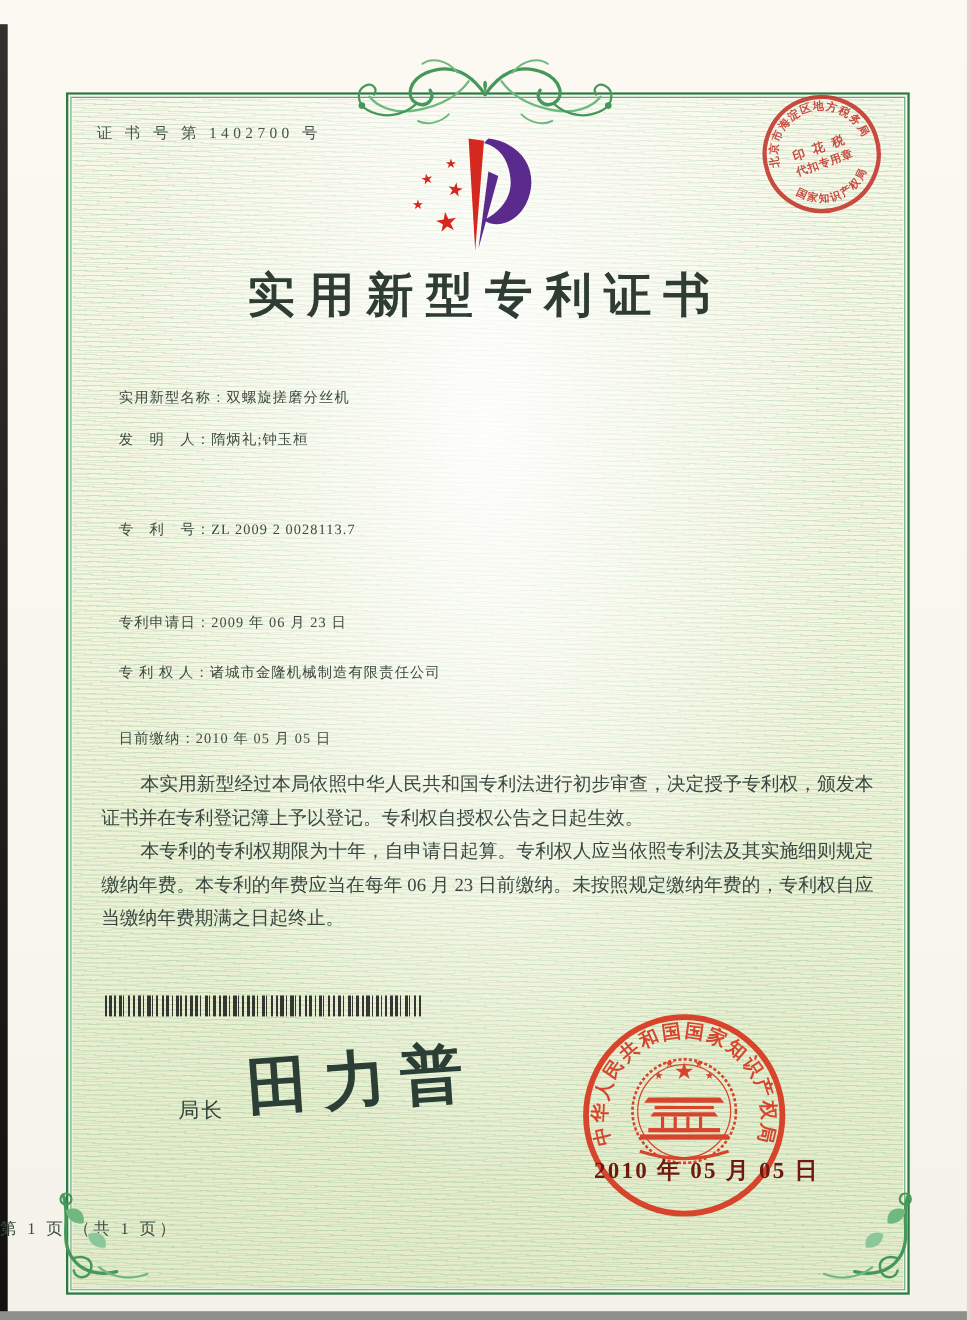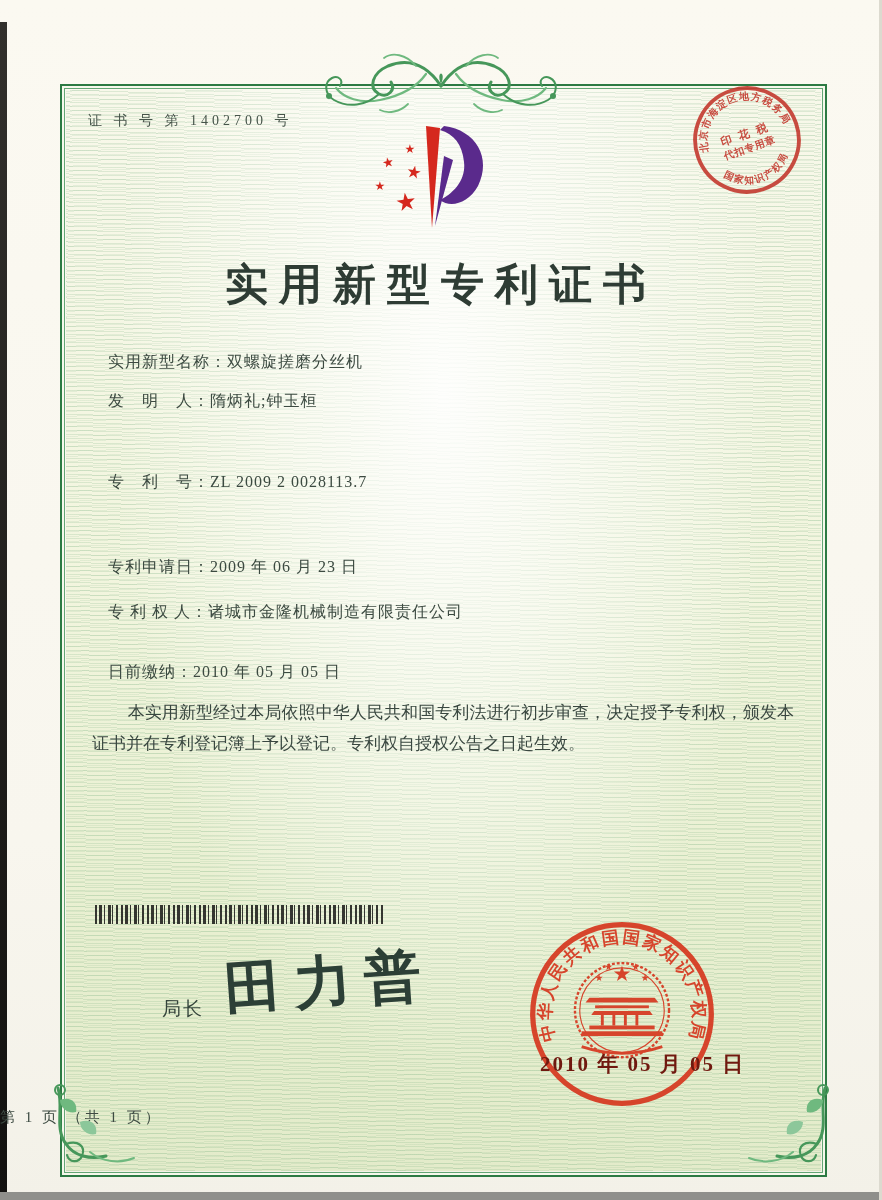--- a/index.html
+++ b/index.html
@@ -26,24 +26,24 @@
   .cert-no{position:absolute;left:88px;top:112px;font-size:14px;letter-spacing:4px;color:#46544a;}
 
   .top-ornament{position:absolute;left:306px;top:44px;z-index:3;}
   .corner-orn{position:absolute;top:1082px;z-index:3;}
   .corner-orn.left{left:50px;}
   .corner-orn.right{left:733px;transform:scaleX(-1);}
 
   .tax-stamp{position:absolute;left:689px;top:82px;z-index:4;transform:rotate(-19deg);}
   .logo{position:absolute;left:360px;top:122px;}
 
-  .title{position:absolute;left:0;top:256px;width:882px;text-align:center;
+  .title{position:absolute;left:0;top:240px;width:882px;text-align:center;
     font-size:43px;font-weight:bold;letter-spacing:11px;color:#2e3c34;}
 
-  .field{position:absolute;left:108px;font-size:16px;letter-spacing:1px;color:#3c4a41;white-space:nowrap;}
+  .field{position:absolute;left:108px;font-size:13px;letter-spacing:1px;color:#3c4a41;white-space:nowrap;}
   .f1{top:352px;} .f2{top:391px;} .f3{top:472px;} .f4{top:537px;margin-top:20px;} .f5{top:602px;} .f6{top:662px;}
 
   .body-text{position:absolute;left:92px;top:698px;width:702px;color:#394740;
     font-size:17px;line-height:1.8;text-align:justify;}
   .body-text p{margin:0;text-indent:2.1em;}
 
   .barcode{position:absolute;left:95px;top:905px;width:289px;height:19px;opacity:.88;
     background:repeating-linear-gradient(90deg,
       #1d1d1b 0 2px, transparent 2px 4px,
       #1d1d1b 4px 7px, transparent 7px 9px,
@@ -152,20 +152,21 @@
 
 <div class="field f1"><span>实用新型名称：</span><span>双螺旋搓磨分丝机</span></div>
 <div class="field f2"><span>发　明　人：</span><span>隋炳礼;钟玉桓</span></div>
 <div class="field f3"><span>专　利　号：</span><span>ZL 2009 2 0028113.7</span></div>
 <div class="field f4"><span>专利申请日：</span><span>2009 年 06 月 23 日</span></div>
 <div class="field f5"><span>专 利 权 人：</span><span>诸城市金隆机械制造有限责任公司</span></div>
 <div class="field f6"><span>日前缴纳：</span><span>2010 年 05 月 05 日</span></div>
 
 <div class="body-text">
   <p>本实用新型经过本局依照中华人民共和国专利法进行初步审查，决定授予专利权，颁发本证书并在专利登记簿上予以登记。专利权自授权公告之日起生效。</p>
+  <p>本专利的专利权期限为十年，自申请日起算。专利权人应当依照专利法及其实施细则规定缴纳年费。本专利的年费应当在每年 06 月 23 日前缴纳。未按照规定缴纳年费的，专利权自应当缴纳年费期满之日起终止。</p>
 </div>
 
 <div class="barcode"></div>
 
 <div class="sig-title">局长</div>
 <div class="signature">田力普</div>
 
 <svg class="big-seal" width="192" height="192" viewBox="0 0 200 200">
   <g fill="#d6371f" opacity="0.92">
     <circle cx="100" cy="100" r="93" fill="none" stroke="#d6371f" stroke-width="5.5"></circle>

